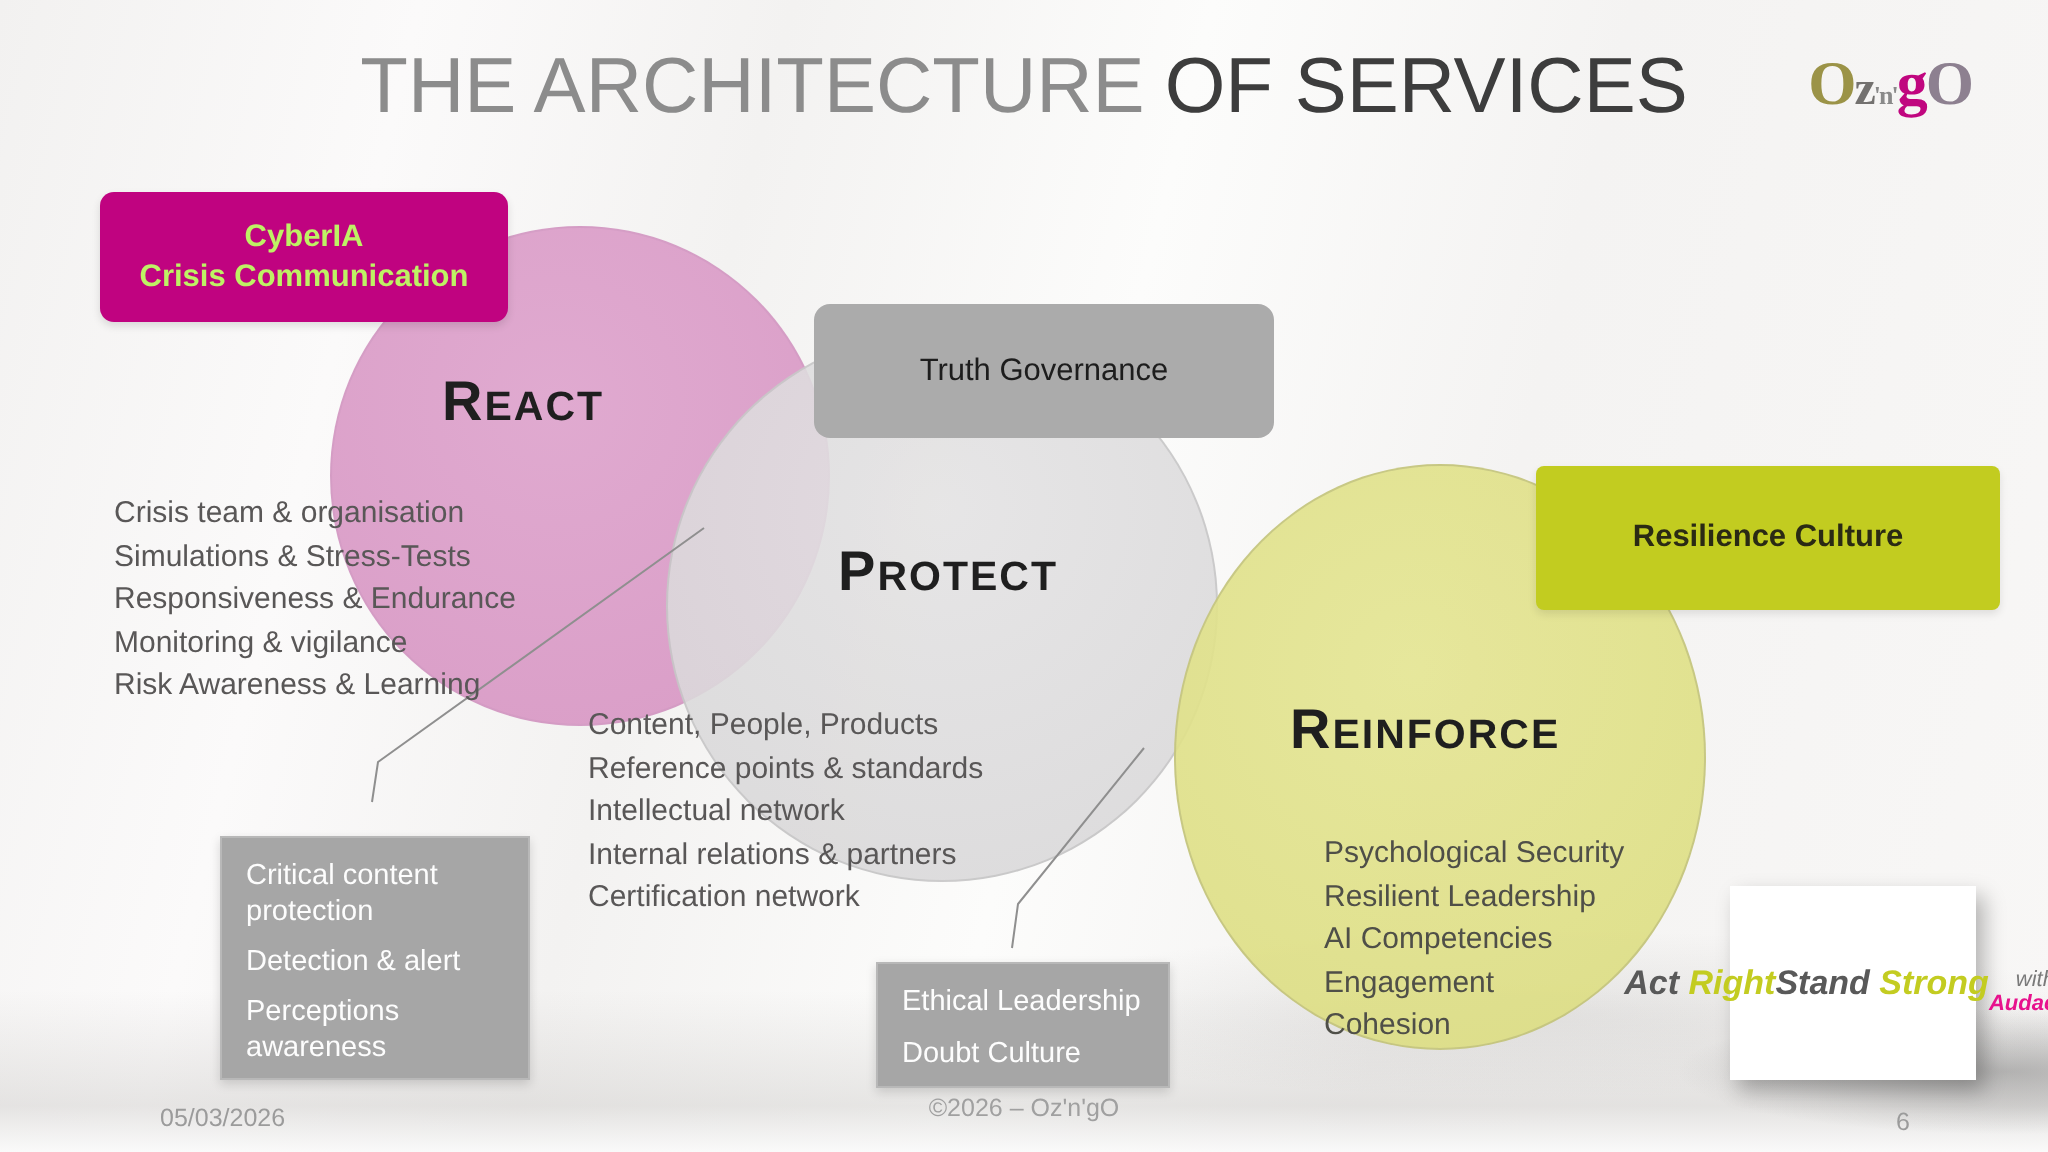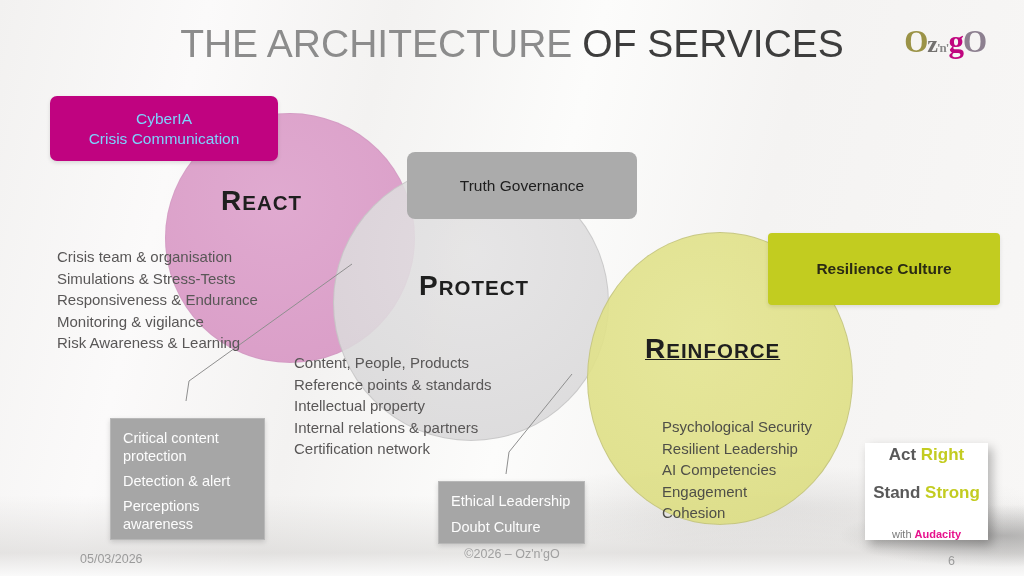--- a/index.html
+++ b/index.html
@@ -31,44 +31,44 @@
     border:1px solid rgba(178,178,178,0.45);}
   .c-reinforce{left:587px;top:232px;width:264px;height:291px;
     background:radial-gradient(circle at 45% 35%, rgba(228,229,148,0.92), rgba(219,220,128,0.92));
     border:1px solid rgba(178,178,120,0.55);}
   
   .ctitle{position:absolute;color:#1f1f1f;font-weight:600;letter-spacing:1px;white-space:nowrap;z-index:3;}
   .ctitle .init{font-size:28px;}
   .ctitle .rest{font-size:20.5px;}
   .t-react{left:221px;top:185px;}
   .t-protect{left:419px;top:270px;}
-  .t-reinforce{left:645px;top:333px;text-decoration:underline;}
+  .t-reinforce{left:645px;top:349px;}
   
   .ilist{position:absolute;list-style:none;margin:0;padding:0;color:#595757;font-size:15px;line-height:21.5px;z-index:3;}
   .l-react{left:57px;top:246px;}
   .l-protect{left:294px;top:352px;}
   .l-reinforce{left:662px;top:416px;color:#4f4f48;}
   
   .box{position:absolute;display:flex;align-items:center;justify-content:center;text-align:center;z-index:4;}
-  .b-cyberia{left:50px;top:96px;width:228px;height:65px;background:#c00380;border-radius:7px;
-    color:#7dd3fc;font-weight:normal;font-size:15.5px;line-height:20px;box-shadow:0 2px 4px rgba(0,0,0,0.12);}
+  .b-cyberia{left:50px;top:96px;width:204px;height:65px;background:#c00380;border-radius:7px;
+    color:#bef264;font-weight:bold;font-size:15.5px;line-height:20px;box-shadow:0 2px 4px rgba(0,0,0,0.12);}
   .b-truth{left:407px;top:152px;width:230px;height:67px;background:#ababab;border-radius:8px;
     color:#1d1d1d;font-weight:normal;font-size:15.5px;}
   .b-resilience{left:768px;top:233px;width:232px;height:72px;background:#c2cc20;border-radius:4px;
     color:#2a2a14;font-weight:bold;font-size:15.5px;box-shadow:0 2px 4px rgba(0,0,0,0.10);}
   .graybox{position:absolute;background:#a6a6a6;color:#fdfdfd;font-size:14.5px;line-height:18px;z-index:4;
     border:1px solid #b8b8b8;box-shadow:0 2px 5px rgba(0,0,0,0.15);}
   .g-critical{left:110px;top:418px;width:153px;height:120px;padding:0;}
   .g-critical ul,.g-ethical ul{list-style:none;margin:0;padding:10px 8px 8px 12px;}
   .g-critical li{margin-bottom:7px;}
   .g-ethical{left:438px;top:481px;width:145px;height:61px;}
   .g-ethical li{margin-bottom:8px;}
   
   .badge{left:865px;top:443px;width:123px;height:97px;background:#ffffff;z-index:5;
-    box-shadow:4px 5px 10px rgba(0,0,0,0.28);display:flex;flex-direction:column;align-items:center;justify-content:space-between;}
+    box-shadow:4px 5px 10px rgba(0,0,0,0.28);display:flex;align-items:center;justify-content:center;font-style:italic;}
   .badge .row{font-size:17px;font-weight:bold;line-height:23px;white-space:nowrap;}
   .badge .dark{color:#595959;}
   .badge .acc{color:#c3cc21;}
   .badge .row3{font-size:11px;margin-top:9px;color:#7a7a7a;}
   .badge .mag{color:#e7128d;font-weight:bold;}
   
   .connectors{position:absolute;left:0;top:0;width:1024px;height:576px;z-index:2;pointer-events:none;}
   
   .footer-item{position:absolute;color:#9b9b9b;font-size:12.5px;z-index:5;}
   .f-date{left:80px;top:552px;}
@@ -109,21 +109,21 @@
   <ul class="ilist l-react">
     <li>Crisis team &amp; organisation</li>
     <li>Simulations &amp; Stress-Tests</li>
     <li>Responsiveness &amp; Endurance</li>
     <li>Monitoring &amp; vigilance</li>
     <li>Risk Awareness &amp; Learning</li>
   </ul>
   <ul class="ilist l-protect">
     <li>Content, People, Products</li>
     <li>Reference points &amp; standards</li>
-    <li>Intellectual property</li>
+    <li>Intellectual network</li>
     <li>Internal relations &amp; partners</li>
     <li>Certification network</li>
   </ul>
   <ul class="ilist l-reinforce">
     <li>Psychological Security</li>
     <li>Resilient Leadership</li>
     <li>AI Competencies</li>
     <li>Engagement</li>
     <li>Cohesion</li>
   </ul>

